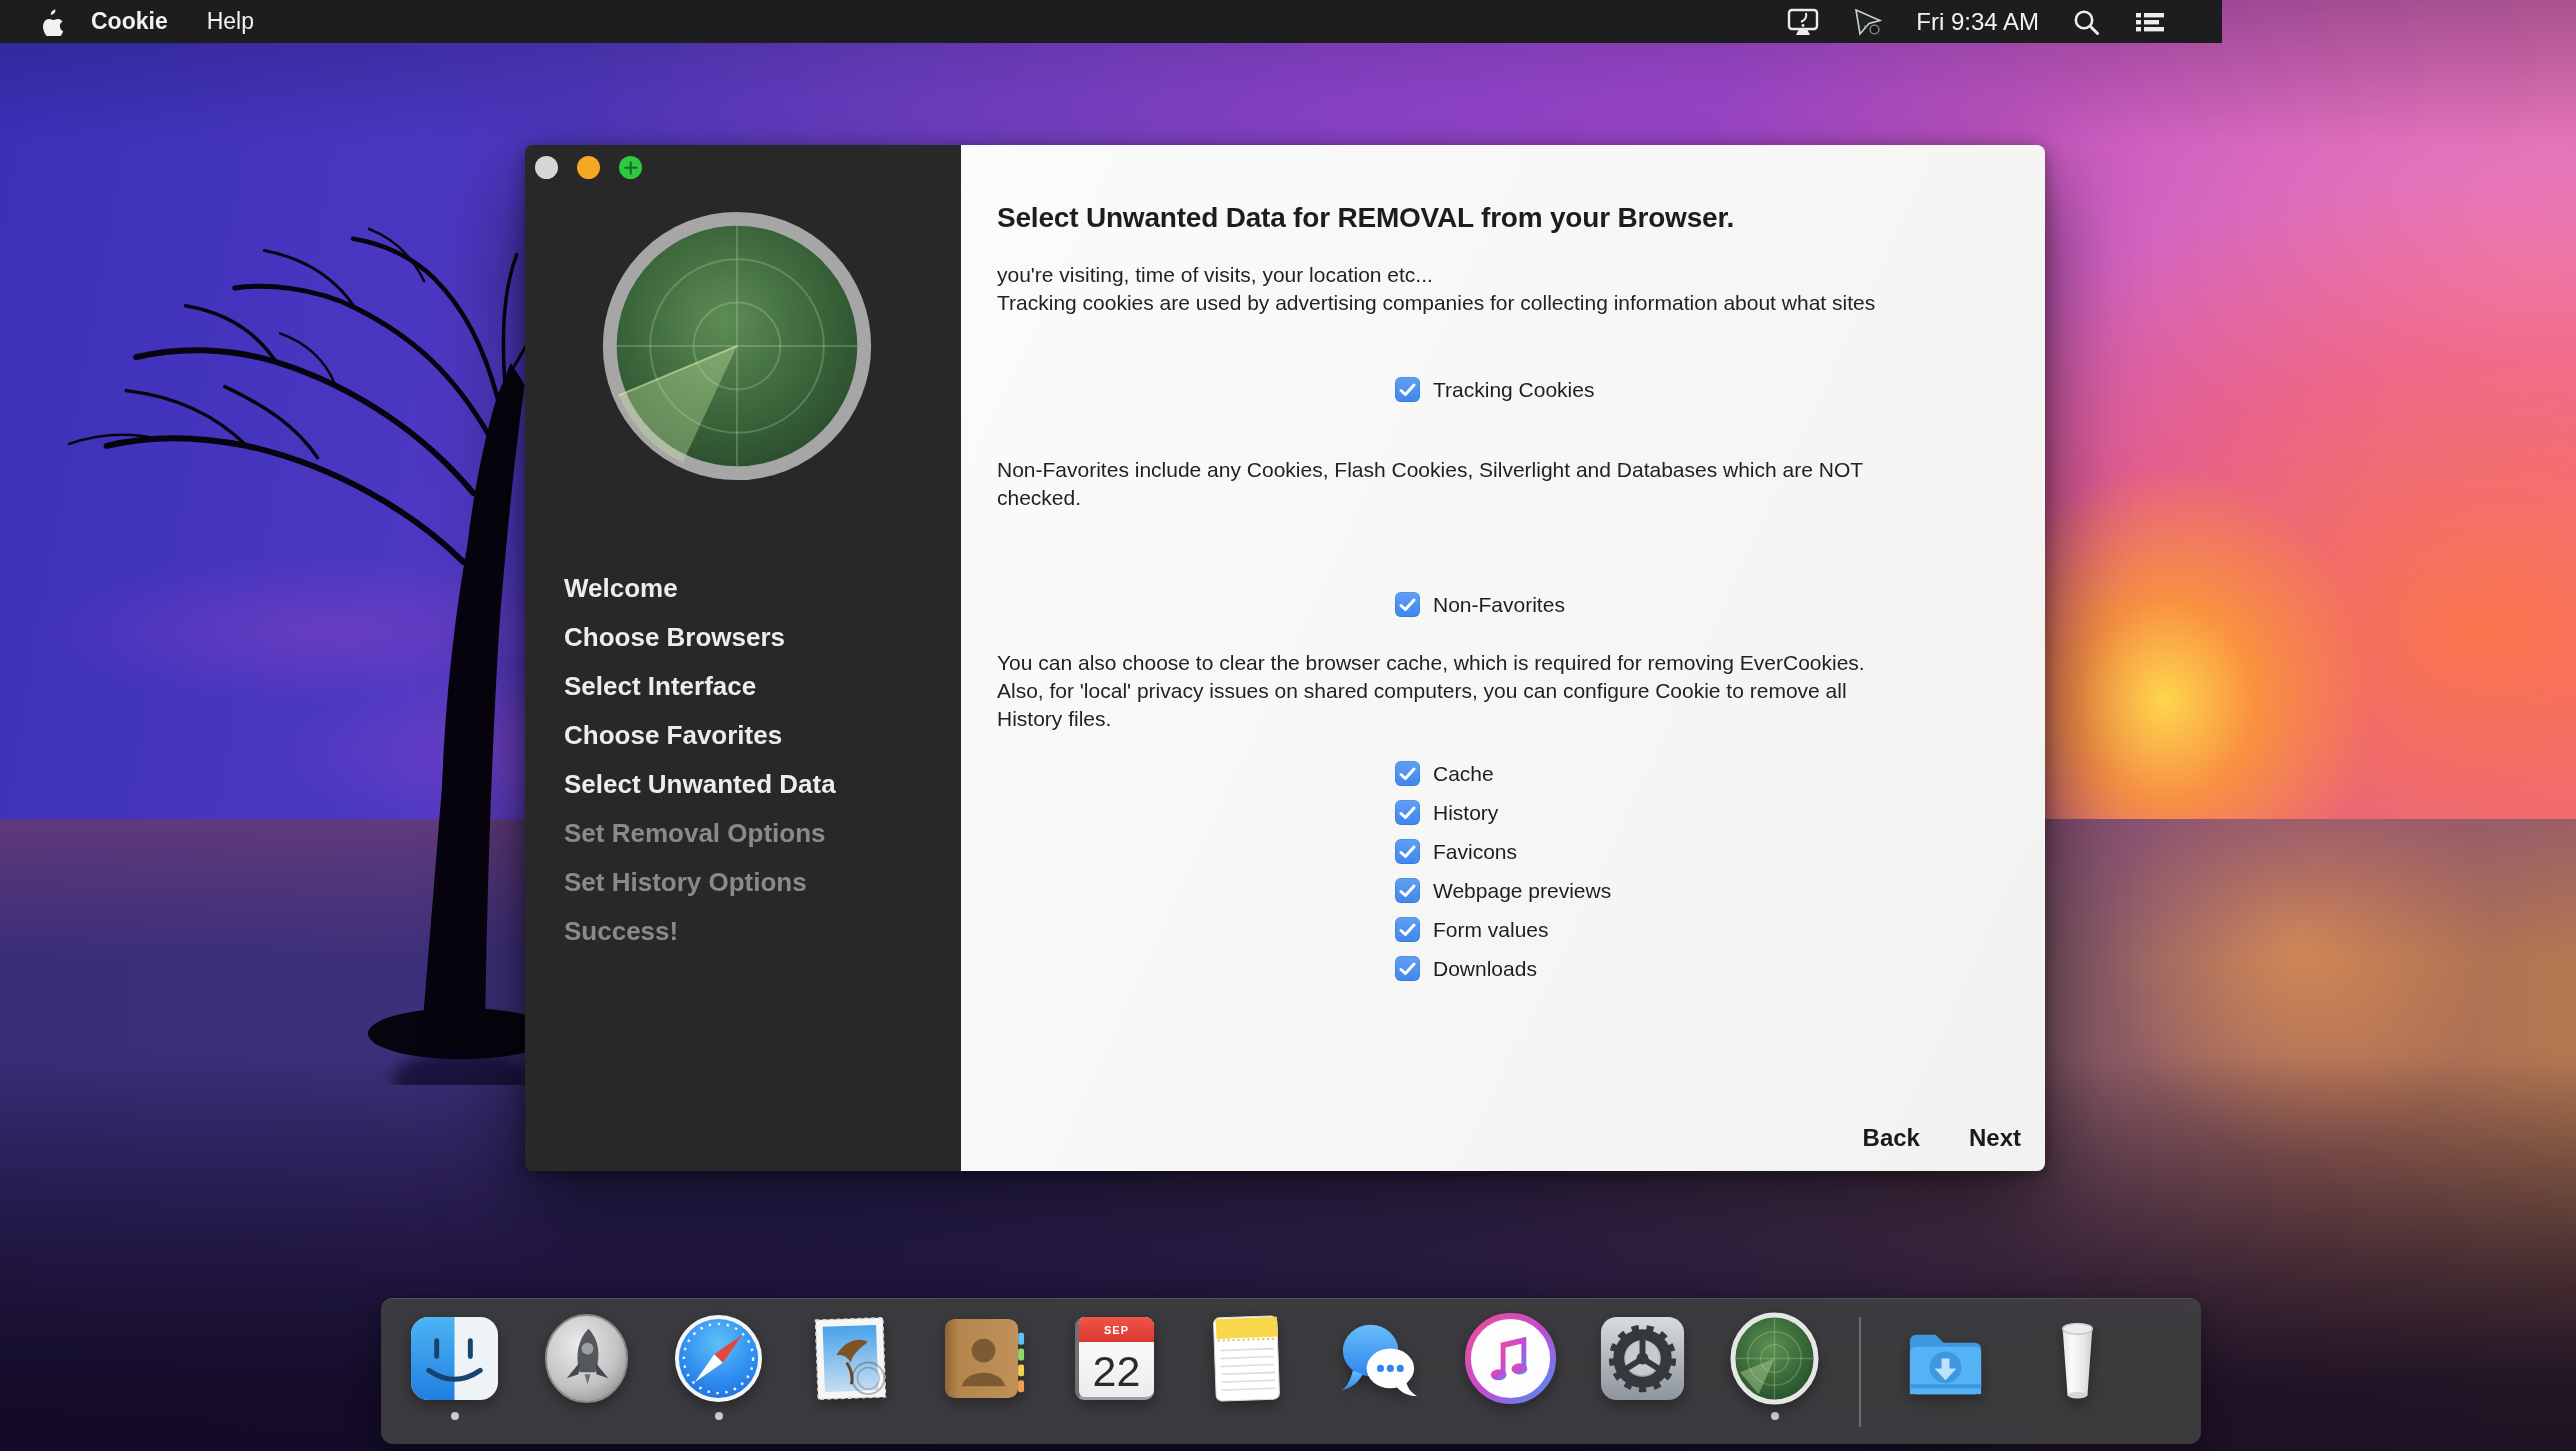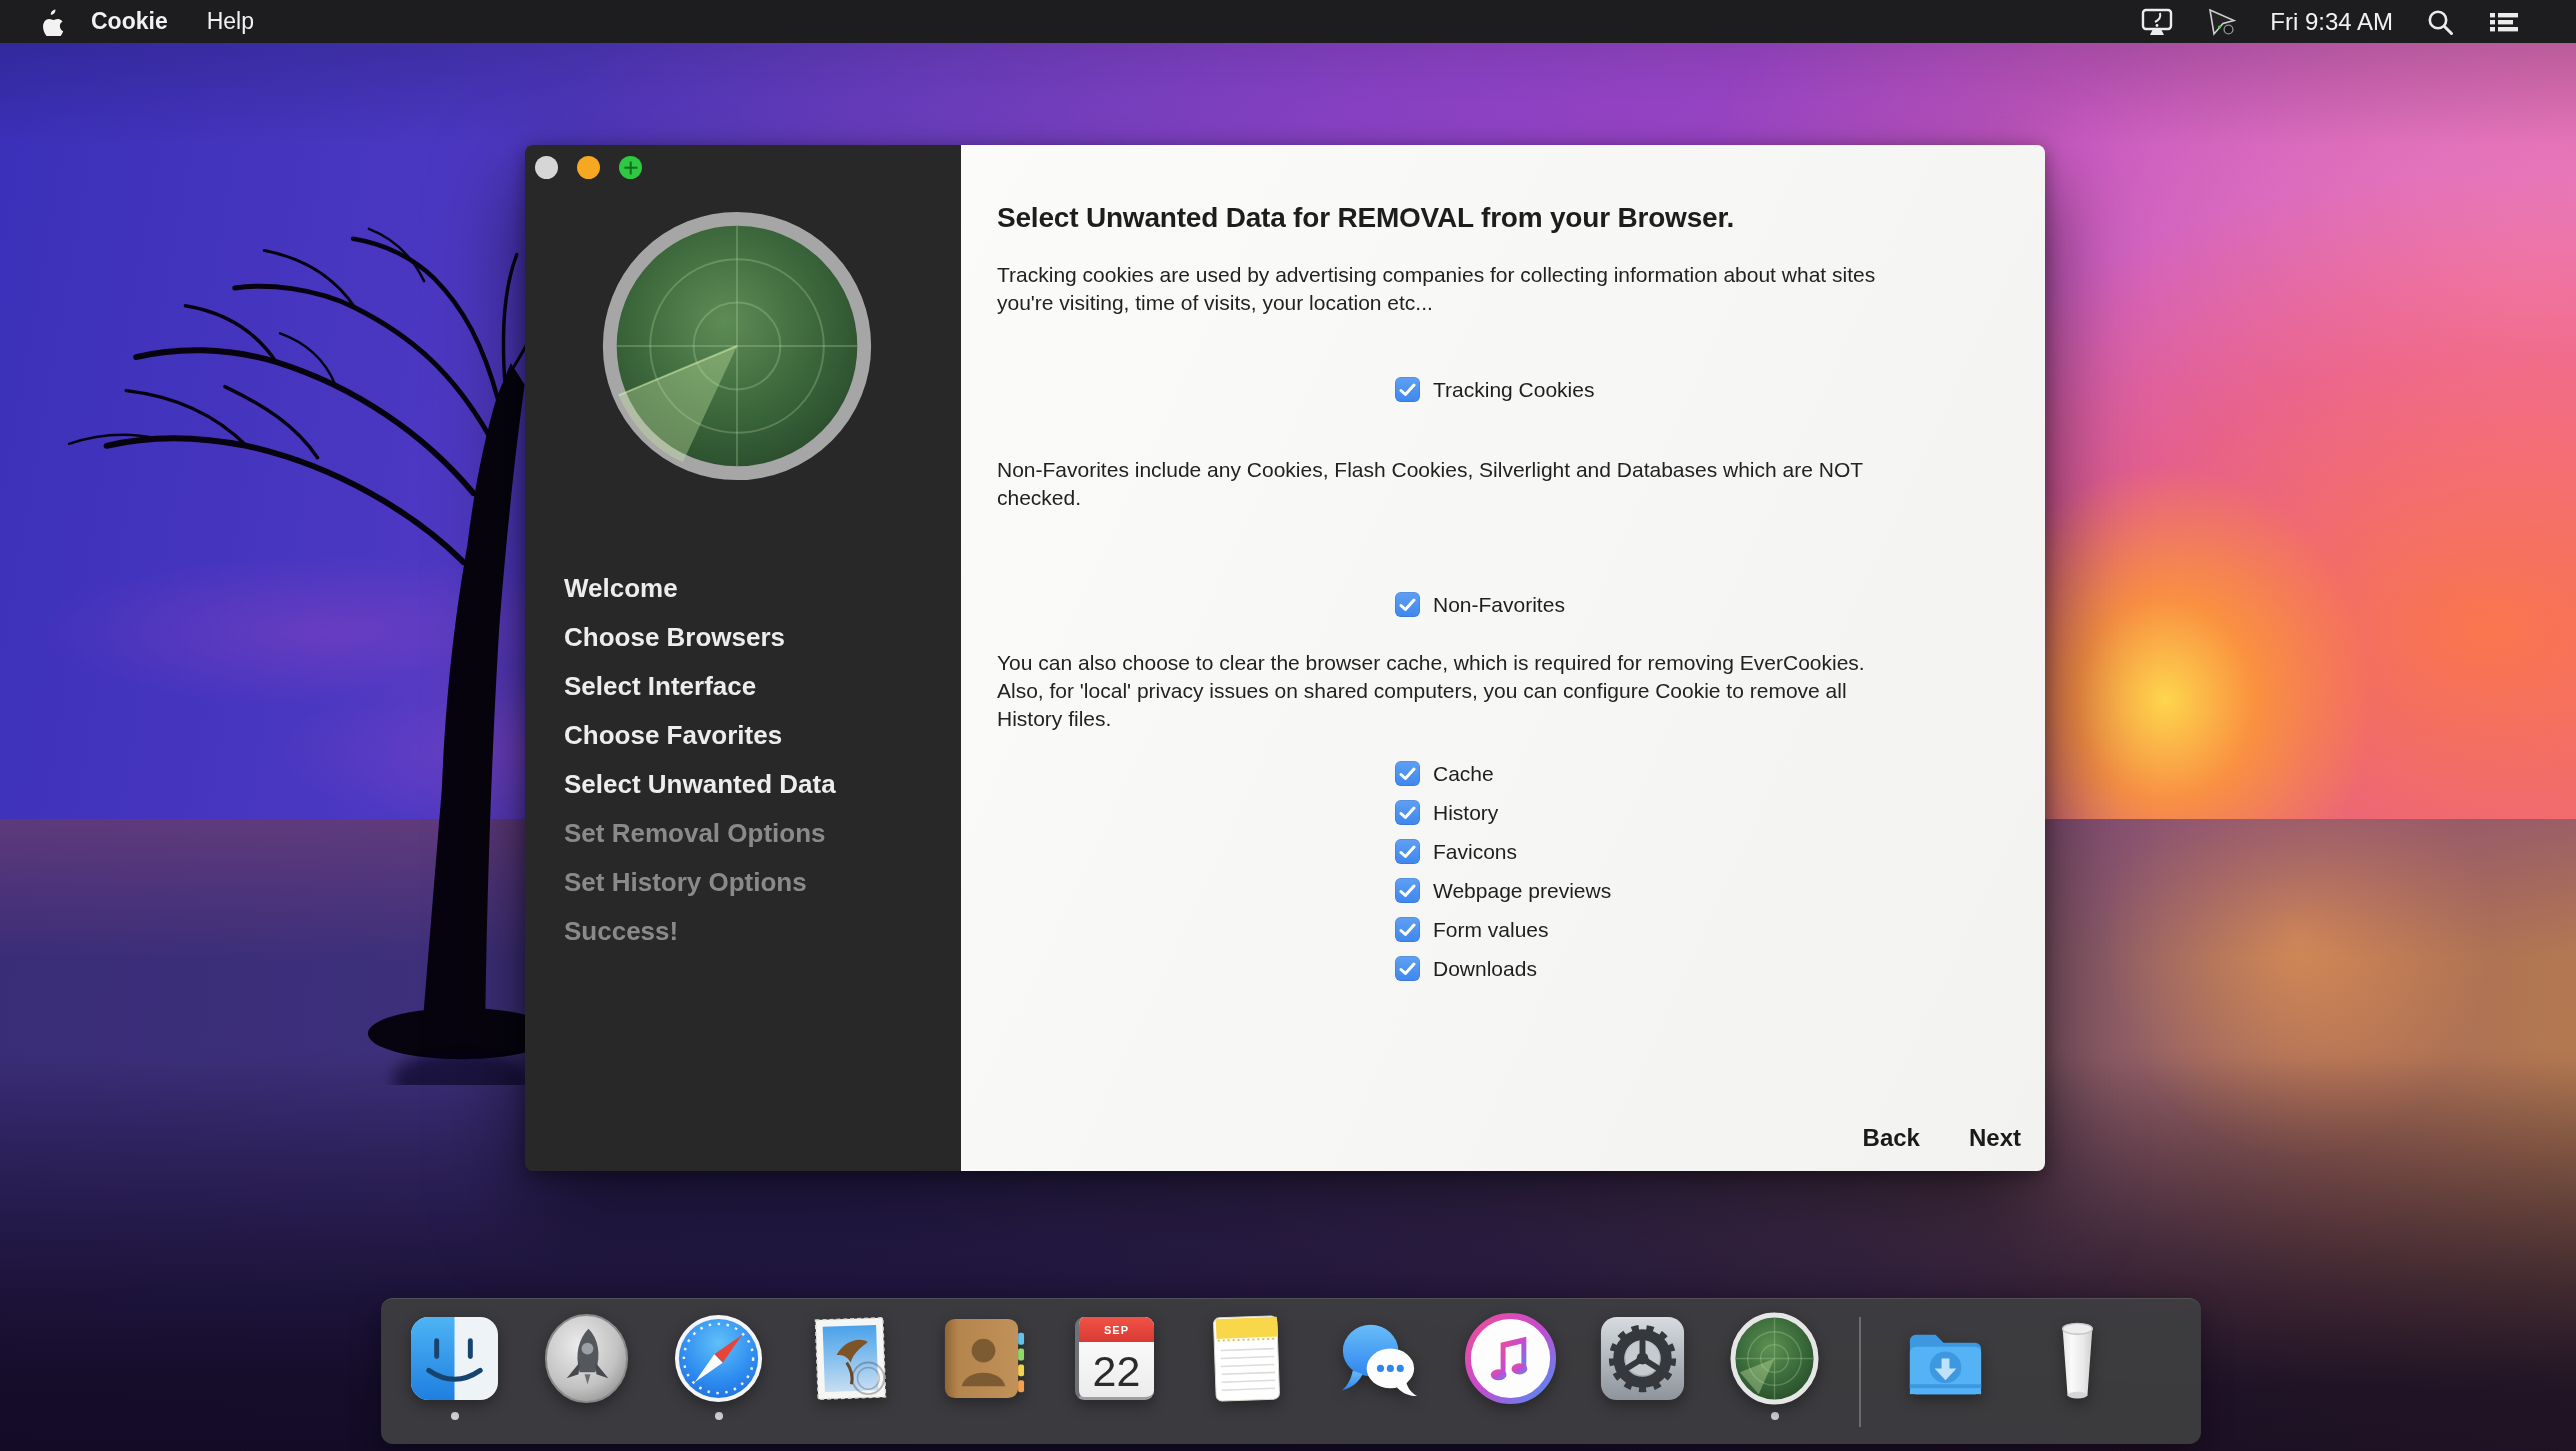--- a/index.html
+++ b/index.html
@@ -24,21 +24,21 @@
   }
   .water::before { content:""; position:absolute; inset:0;
     background:linear-gradient(180deg, rgba(130,70,125,0.5) 0%, rgba(130,70,125,0) 22%); }
   .water::after { content:""; position:absolute; inset:0;
     background:linear-gradient(180deg, rgba(0,0,0,0) 38%, rgba(20,11,38,0.8) 90%); }
   .vignette { position:absolute; inset:0;
     background:linear-gradient(180deg, rgba(10,6,28,0.25) 0%, rgba(0,0,0,0) 10%, rgba(0,0,0,0) 72%, rgba(12,6,26,0.55) 100%); }
   .tree { position:absolute; left:0; top:138px; }
 
   
-  .menubar { position:absolute; left:0; top:0; width:2576px; height:43px; background:#1d1d1f;
+  .menubar { position:absolute; left:0; top:0; width:2222px; height:43px; background:#1d1d1f;
     display:flex; align-items:center; color:#f2f2f2; font-size:23px; z-index:40; }
   .mb-left { display:flex; align-items:center; padding-left:39px; }
   .mb-app { font-weight:bold; margin-left:28px; }
   .mb-menu { margin-left:39px; }
   .mb-right { margin-left:auto; display:flex; align-items:center; gap:32px; padding-right:55px; }
   .mb-clock { font-size:24px; }
   .mb-ico { display:flex; align-items:center; }
 
   
   .window { position:absolute; left:525px; top:145px; width:1520px; height:1026px; border-radius:8px;
@@ -208,22 +208,22 @@
       <li class="upcoming">Set Removal Options</li>
       <li class="upcoming">Set History Options</li>
       <li class="upcoming">Success!</li>
     </ul>
   </div>
 
   <div class="content">
     <div class="c-title">Select Unwanted Data for REMOVAL from your Browser.</div>
 
     <div class="c-para p1">
+      <div>you're visiting, time of visits, your location etc...</div>
       <div>Tracking cookies are used by advertising companies for collecting information about what sites</div>
-      <div>you're visiting, time of visits, your location etc...</div>
     </div>
 
     <div class="cb-row r1">
       <span class="cb">
         <svg width="17" height="14" viewBox="0 0 17 14">
             <path d="M2,7.5 L6.4,11.5 L15,2" fill="none" stroke="#fff" stroke-width="3" stroke-linecap="round" stroke-linejoin="round"></path>
           </svg>
       </span>
       <span class="cb-label">Tracking Cookies</span>
     </div>

